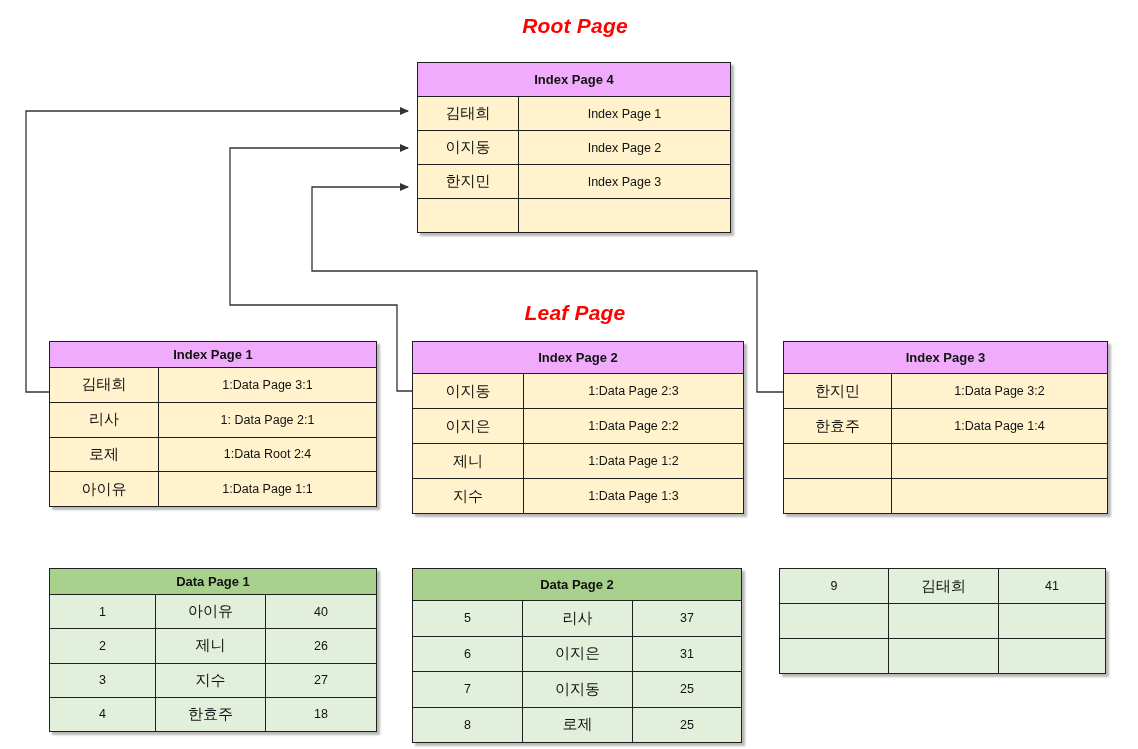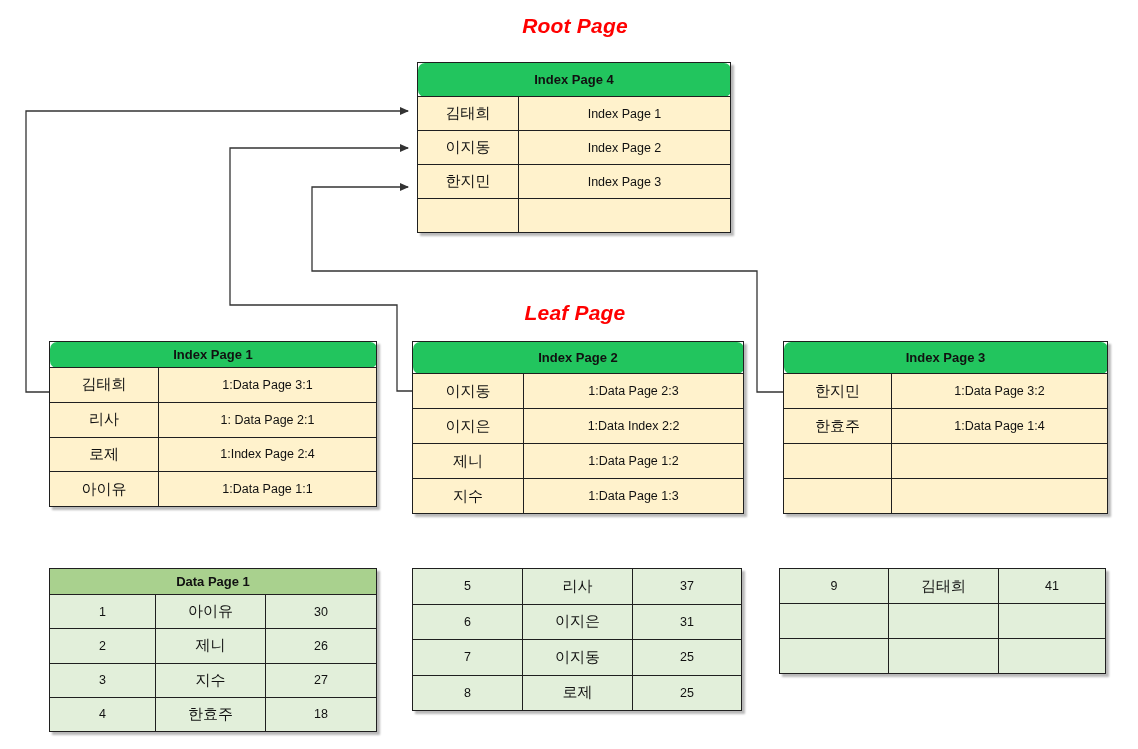--- a/index.html
+++ b/index.html
@@ -16,21 +16,21 @@
     position:absolute; border-collapse:collapse; table-layout:fixed;
     box-shadow:3px 3px 2px rgba(0,0,0,0.28);
   }
   table.tbl th, table.tbl td {
     border:1.5px solid #1f1f1f; text-align:center; vertical-align:middle;
     padding:0; overflow:hidden; white-space:nowrap; color:#111;
   }
   table.tbl th { font-size:13px; font-weight:bold; }
   table.tbl td { font-size:12.5px; }
   table.tbl td.ko { font-size:15px; }
-  table.gold th { background:#22c55e;border-radius:7px; }
+  table.gold th { background:#f0abfc; }
   table.gold td { background:#FFF2CC; }
   table.green th { background:#A9D18E; }
   table.green td { background:#E2EFDA; }
   svg.overlay { position:absolute; left:0; top:0; pointer-events:none; }
 </style>
 </head>
 <body>
 
 <div class="canvas">
 
@@ -78,21 +78,21 @@
     <tr style="height:34.75px">
       <td class="ko">김태희</td>
       <td>1:Data Page 3:1</td>
     </tr>
     <tr style="height:34.75px">
       <td class="ko">리사</td>
       <td>1: Data Page 2:1</td>
     </tr>
     <tr style="height:34.75px">
       <td class="ko">로제</td>
-      <td>1:Index Page 2:4</td>
+      <td>1:Data Root 2:4</td>
     </tr>
     <tr style="height:34.75px">
       <td class="ko">아이유</td>
       <td>1:Data Page 1:1</td>
     </tr>
   </tbody>
     </table>
 
   <table class="tbl gold" style="left:412px; top:341px; width:332px;">
     <colgroup>
@@ -102,21 +102,21 @@
     <tbody>
         <tr style="height:32px">
       <th colspan="2">Index Page 2</th>
     </tr>
     <tr style="height:35px">
       <td class="ko">이지동</td>
       <td>1:Data Page 2:3</td>
     </tr>
     <tr style="height:35px">
       <td class="ko">이지은</td>
-      <td>1:Data Index 2:2</td>
+      <td>1:Data Page 2:2</td>
     </tr>
     <tr style="height:35px">
       <td class="ko">제니</td>
       <td>1:Data Page 1:2</td>
     </tr>
     <tr style="height:35px">
       <td class="ko">지수</td>
       <td>1:Data Page 1:3</td>
     </tr>
   </tbody>
@@ -156,21 +156,21 @@
         <col style="width:110px">
         <col>
       </colgroup>
     <tbody>
         <tr style="height:26px">
       <th colspan="3">Data Page 1</th>
     </tr>
     <tr style="height:34.25px">
       <td>1</td>
       <td class="ko">아이유</td>
-      <td>30</td>
+      <td>40</td>
     </tr>
     <tr style="height:34.25px">
       <td>2</td>
       <td class="ko">제니</td>
       <td>26</td>
     </tr>
     <tr style="height:34.25px">
       <td>3</td>
       <td class="ko">지수</td>
       <td>27</td>
@@ -183,20 +183,23 @@
   </tbody>
     </table>
 
   <table class="tbl green" style="left:412px; top:568px; width:330px;">
     <colgroup>
         <col style="width:110px">
         <col style="width:110px">
         <col>
       </colgroup>
     <tbody>
+        <tr style="height:32px">
+      <th colspan="3">Data Page 2</th>
+    </tr>
     <tr style="height:35.5px">
       <td>5</td>
       <td class="ko">리사</td>
       <td>37</td>
     </tr>
     <tr style="height:35.5px">
       <td>6</td>
       <td class="ko">이지은</td>
       <td>31</td>
     </tr>

